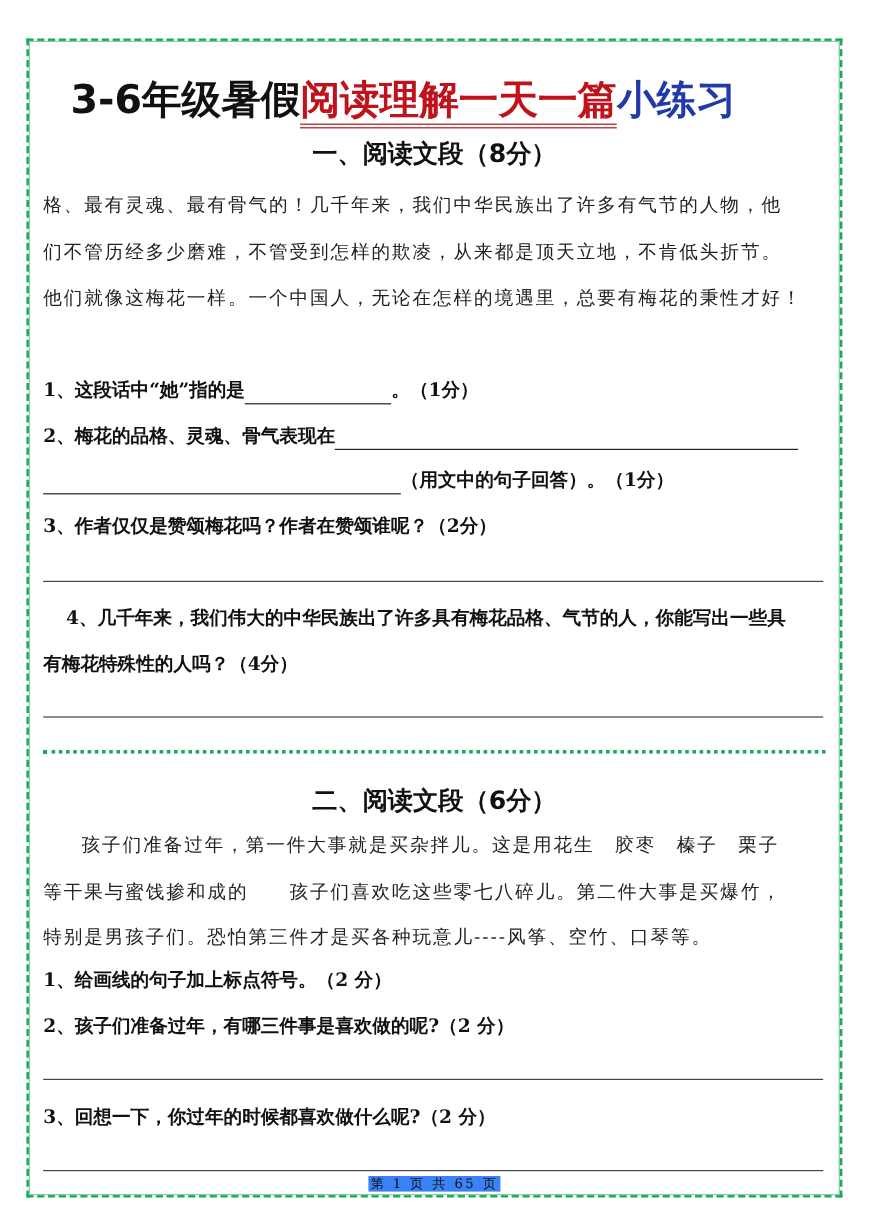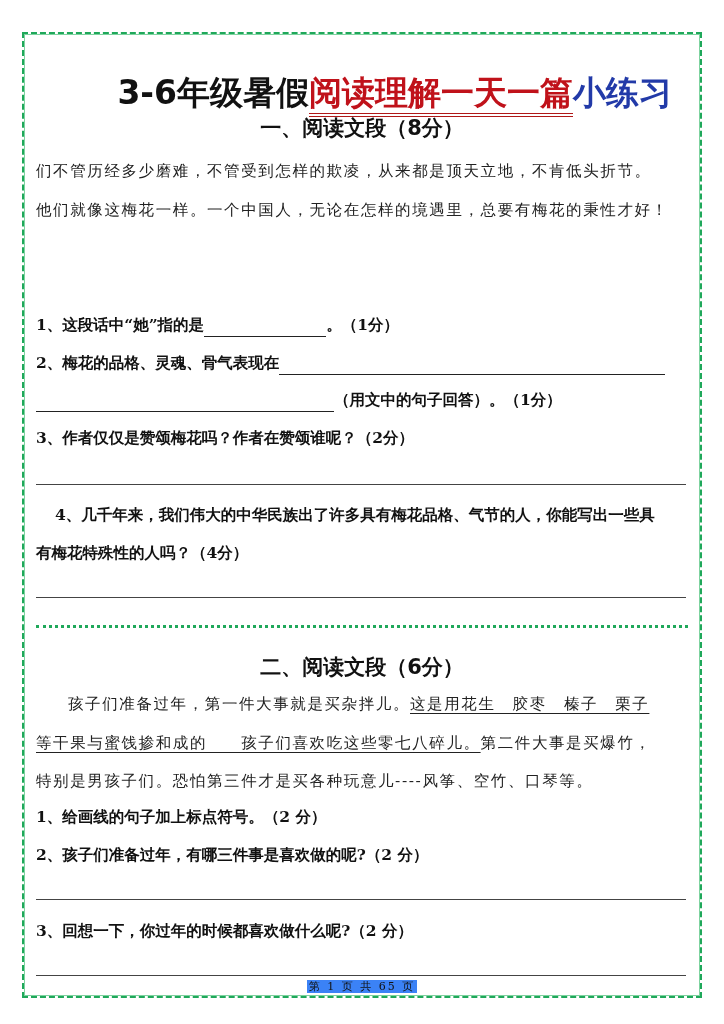--- a/index.html
+++ b/index.html
@@ -1,33 +1,33 @@
 <!DOCTYPE html>
 <html><head>
 <meta charset="utf-8">
 <style>
   html, body { margin: 0; padding: 0; background: #ffffff; }
   body { width: 724px; height: 1024px; position: relative; overflow: hidden;
          font-family: "DejaVu Serif", "Liberation Serif", serif; color: #111; }
   .frame { position: absolute; left: 22px; top: 32px; width: 680px; height: 966px;
            border: 3px dashed #1fa85a; box-sizing: border-box;
            outline: 1px solid #7fd3a0; outline-offset: -3px; }
-  .title { position: absolute; left: 0; top: 70px; width: 672px; text-align: right;
+  .title { position: absolute; left: 0; top: 60px; width: 672px; text-align: center;
            font-family: "DejaVu Sans", "Liberation Sans", sans-serif; font-weight: bold;
            font-size: 33px; letter-spacing: 0px; line-height: 46px; }
   .title .t-black { color: #111; }
   .title .t-red { color: #c0121a; border-bottom: 4px double #b01818; padding-bottom: 1px; }
   .title .t-blue { color: #223aa8; }
   .sec-title { position: absolute; left: 0; width: 724px; text-align: center;
                font-family: "DejaVu Sans", "Liberation Sans", sans-serif; font-weight: bold;
                font-size: 21px; line-height: 30px; }
   .para { position: absolute; left: 36px; width: 656px; font-size: 15.5px;
           line-height: 38.5px; letter-spacing: 1.6px; text-align: justify; color: #222; }
   .para .indent { display: inline-block; width: 32px; }
-  .ul { text-decoration: underline; text-underline-offset: 4px; }
+  .ul { text-underline-offset: 4px; }
   .q { position: absolute; left: 36px; font-size: 15.5px; font-weight: bold;
        line-height: 24px; color: #111; white-space: nowrap; }
   .blank { display: inline-block; border-bottom: 1.5px solid #222; height: 18px; vertical-align: bottom; }
   .answer-line { position: absolute; left: 36px; width: 650px; height: 0;
                  border-top: 1.5px solid #444; }
   .divider { position: absolute; left: 36px; width: 652px; height: 0;
              border-top: 3px dotted #1fa85a; }
   .footer { position: absolute; left: 0; top: 980px; width: 724px; text-align: center;
             font-size: 11px; line-height: 14px; }
   .footer span { background: #3b82f6; padding: 0 2px; letter-spacing: 2px; }
@@ -37,20 +37,21 @@
 
 <div class="frame"></div>
 
 <div class="title">
   <span class="t-black">3-6年级暑假</span><span class="t-red">阅读理解一天一篇</span><span class="t-blue">小练习</span>
 </div>
 
 <div class="sec-title" style="top:113px;">一、阅读文段（8分）</div>
 
 <div class="para" style="top:152px;">
+  <div>格、最有灵魂、最有骨气的！几千年来，我们中华民族出了许多有气节的人物，他</div>
   <div>们不管历经多少磨难，不管受到怎样的欺凌，从来都是顶天立地，不肯低头折节。</div>
   <div>他们就像这梅花一样。一个中国人，无论在怎样的境遇里，总要有梅花的秉性才好！</div>
 </div>
 
 <div class="q" style="top:313px;">
   <span>1、这段话中“她”指的是</span><span class="blank" style="width:122px;"></span><span>。（1分）</span>
 </div>
 
 <div class="q" style="top:351px;">
   <span>2、梅花的品格、灵魂、骨气表现在</span><span class="blank" style="width:386px;"></span>

